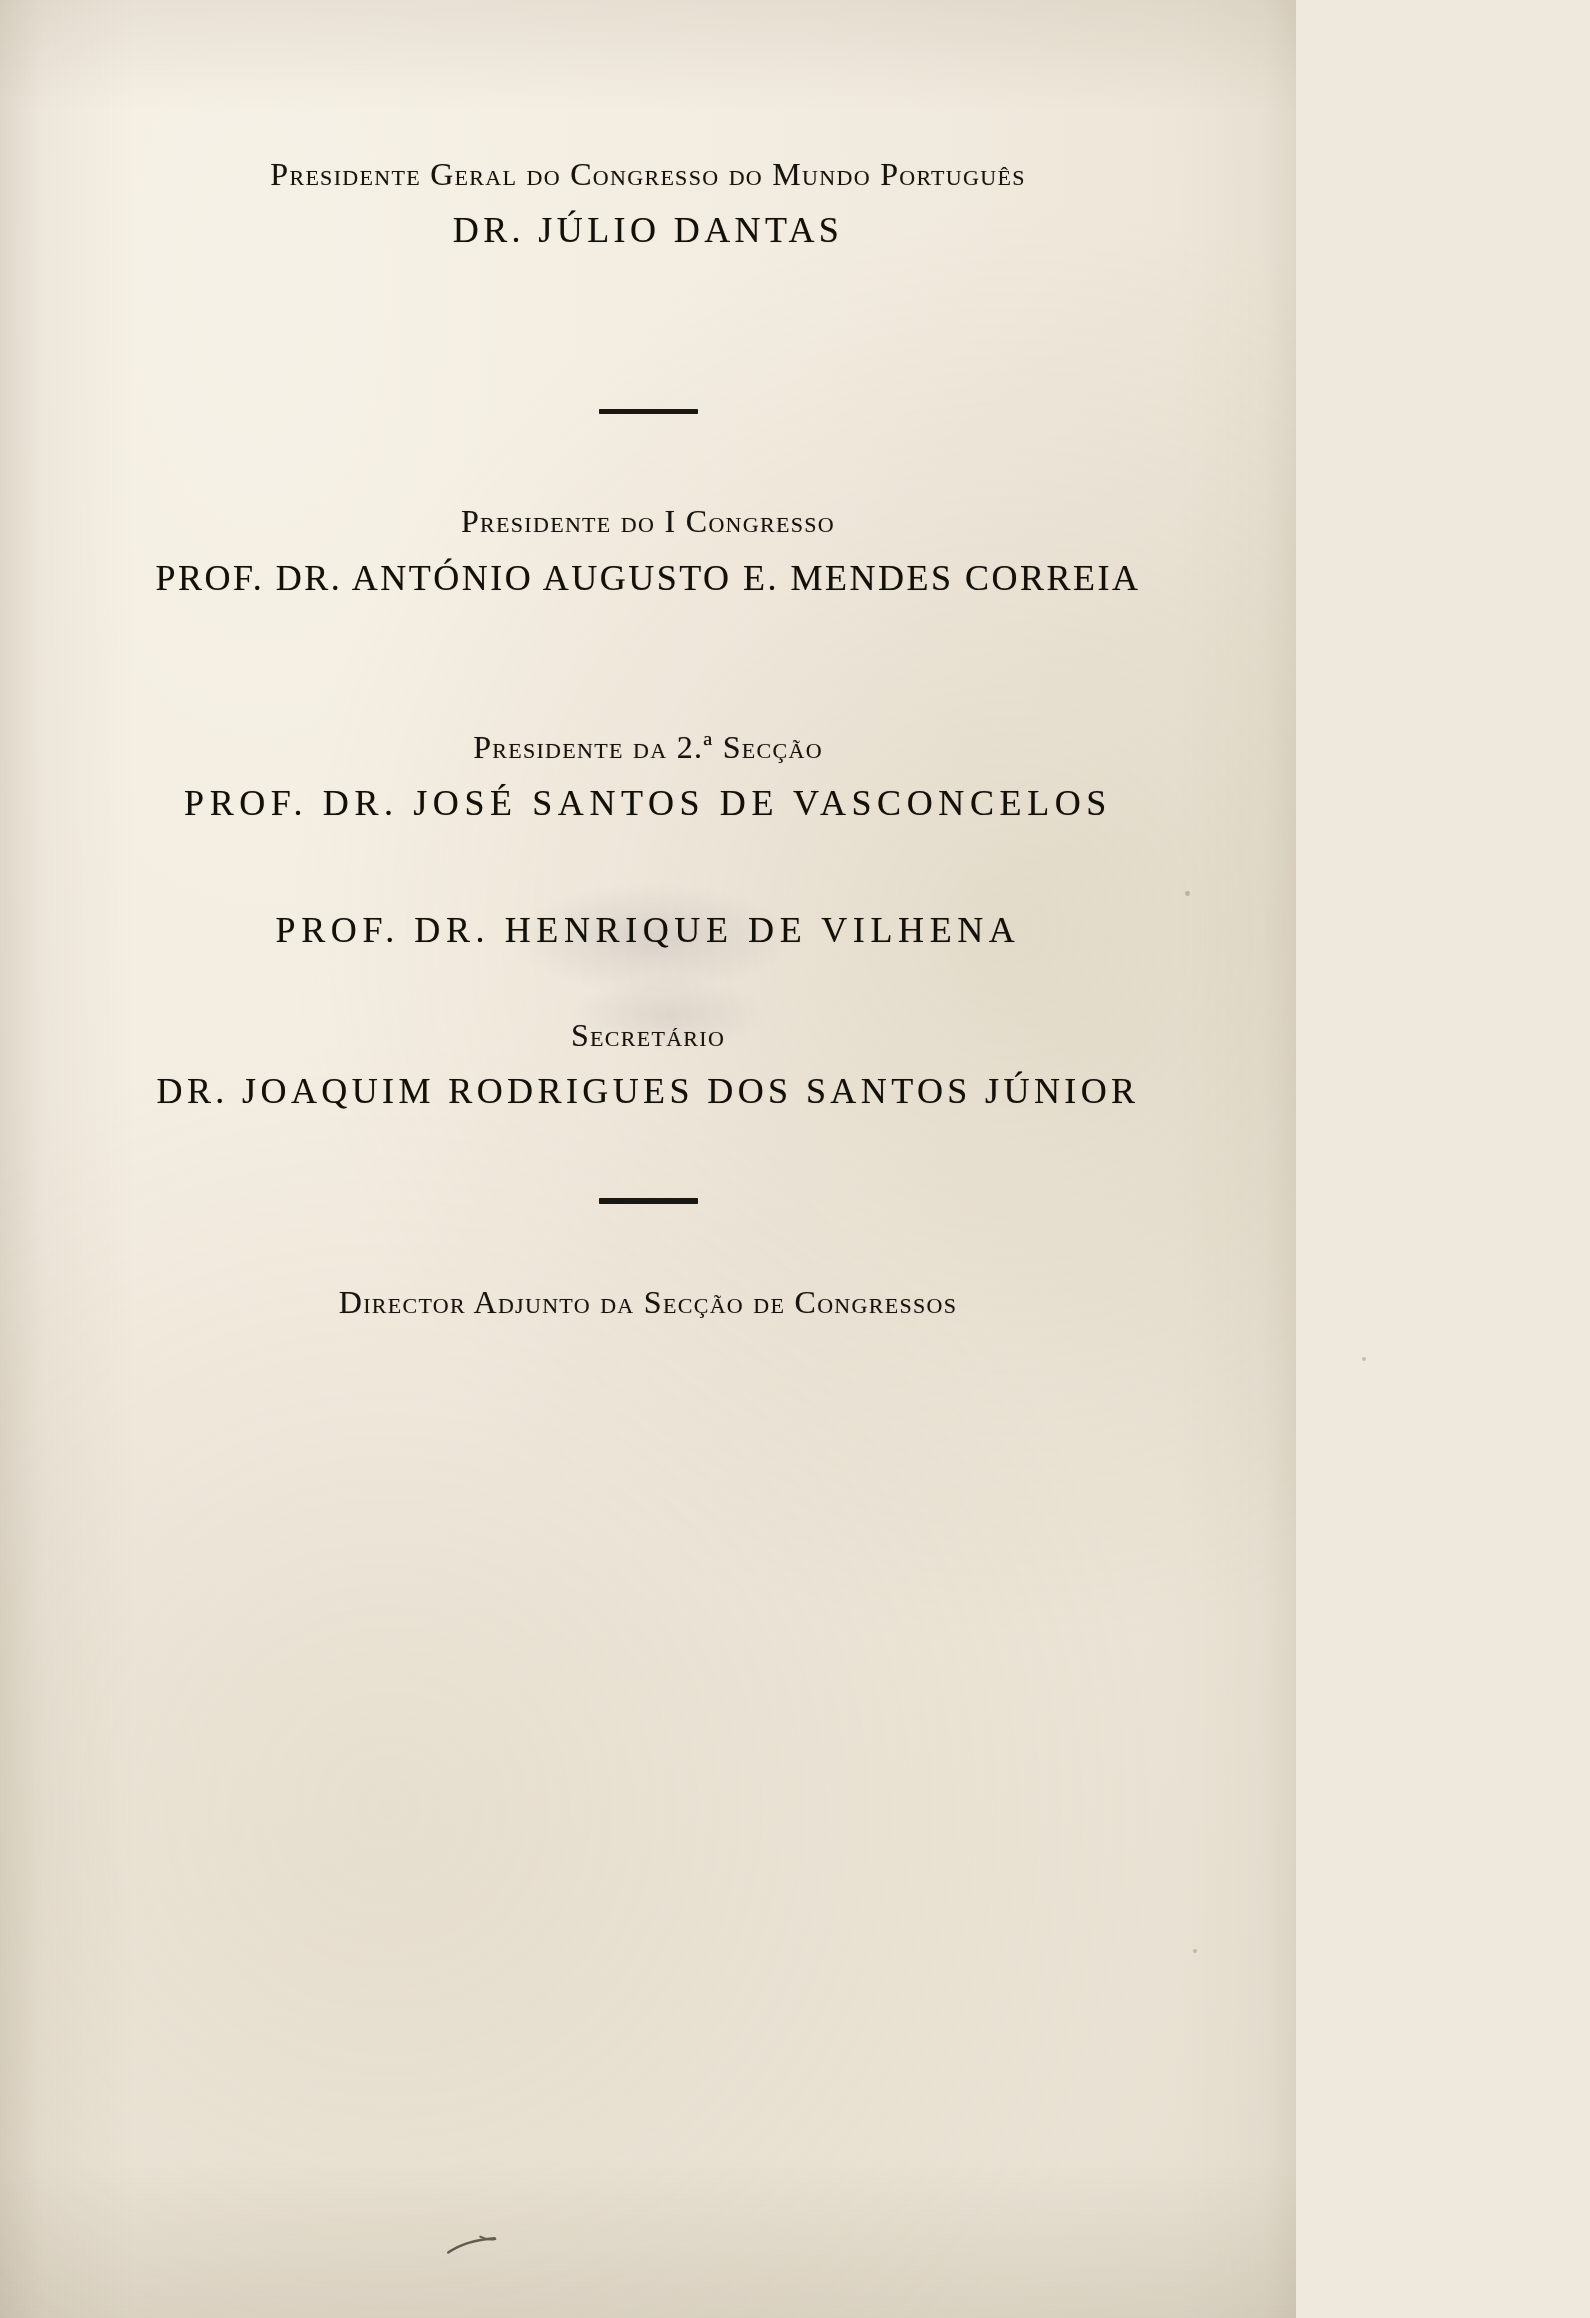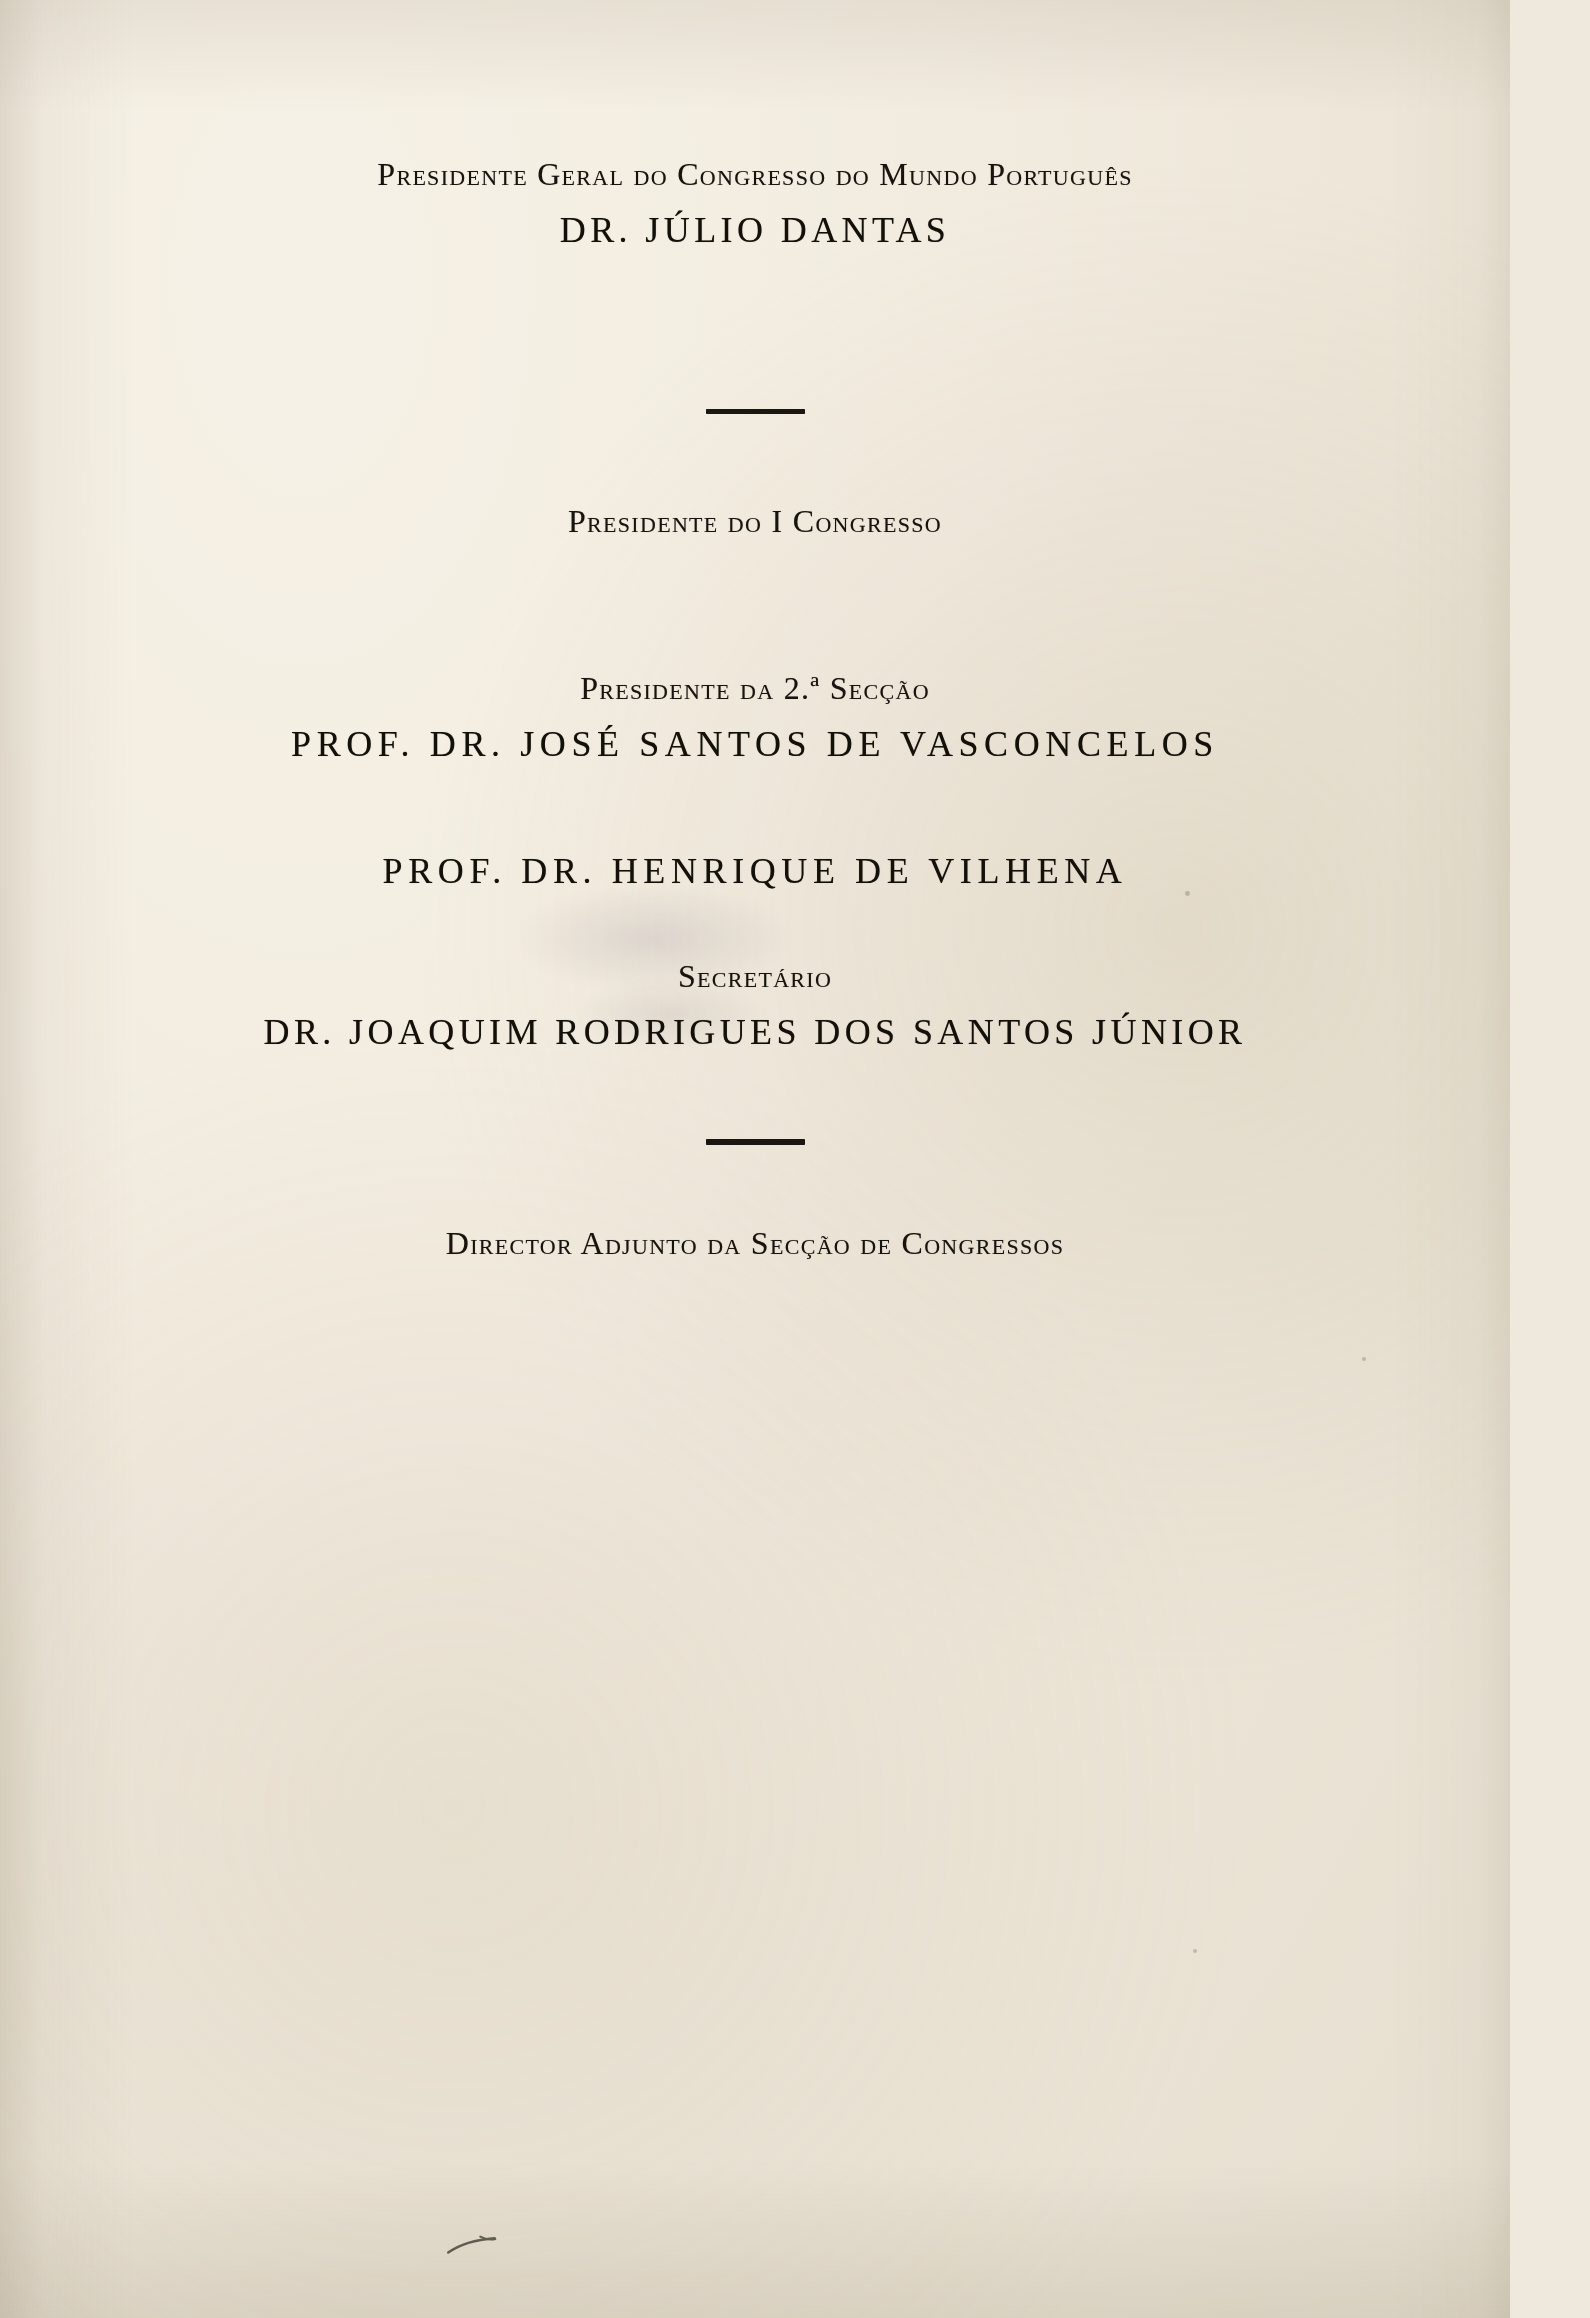--- a/index.html
+++ b/index.html
@@ -9,21 +9,21 @@
   body {
     width: 1591px;
     height: 2319px;
     background: #efe9dd;
     font-family: "Liberation Serif", serif;
     overflow: hidden;
   }
 
   .page {
     position: relative;
-    width: 1510px;
+    width: 1296px;
     height: 2319px;
     background:
       radial-gradient(ellipse at 20% 12%, #f6f1e6 0%, #f2ece0 38%, #ece5d7 68%, #e6dfd0 100%);
     box-sizing: border-box;
   }
 
   
   .page::before {
     content: "";
     position: absolute;
@@ -167,20 +167,21 @@
 
 
     <div class="rule-gap-top"></div>
     <div class="rule-wrap">
       <div class="rule"></div>
     </div>
     <div class="rule-gap-bot"></div>
 
     <div class="block">
       <div class="role">Presidente do I Congresso</div>
+      <div class="name gap-name">PROF. DR. ANTÓNIO AUGUSTO E. MENDES CORREIA</div>
     </div>
 
     <div class="sp-2"></div>
 
 
     <div class="sp-3"></div>
 
     <div class="block">
       <div class="role">Presidente da 2.ª Secção</div>
       <div class="name gap-name xwide">PROF. DR. JOSÉ SANTOS DE VASCONCELOS</div>

